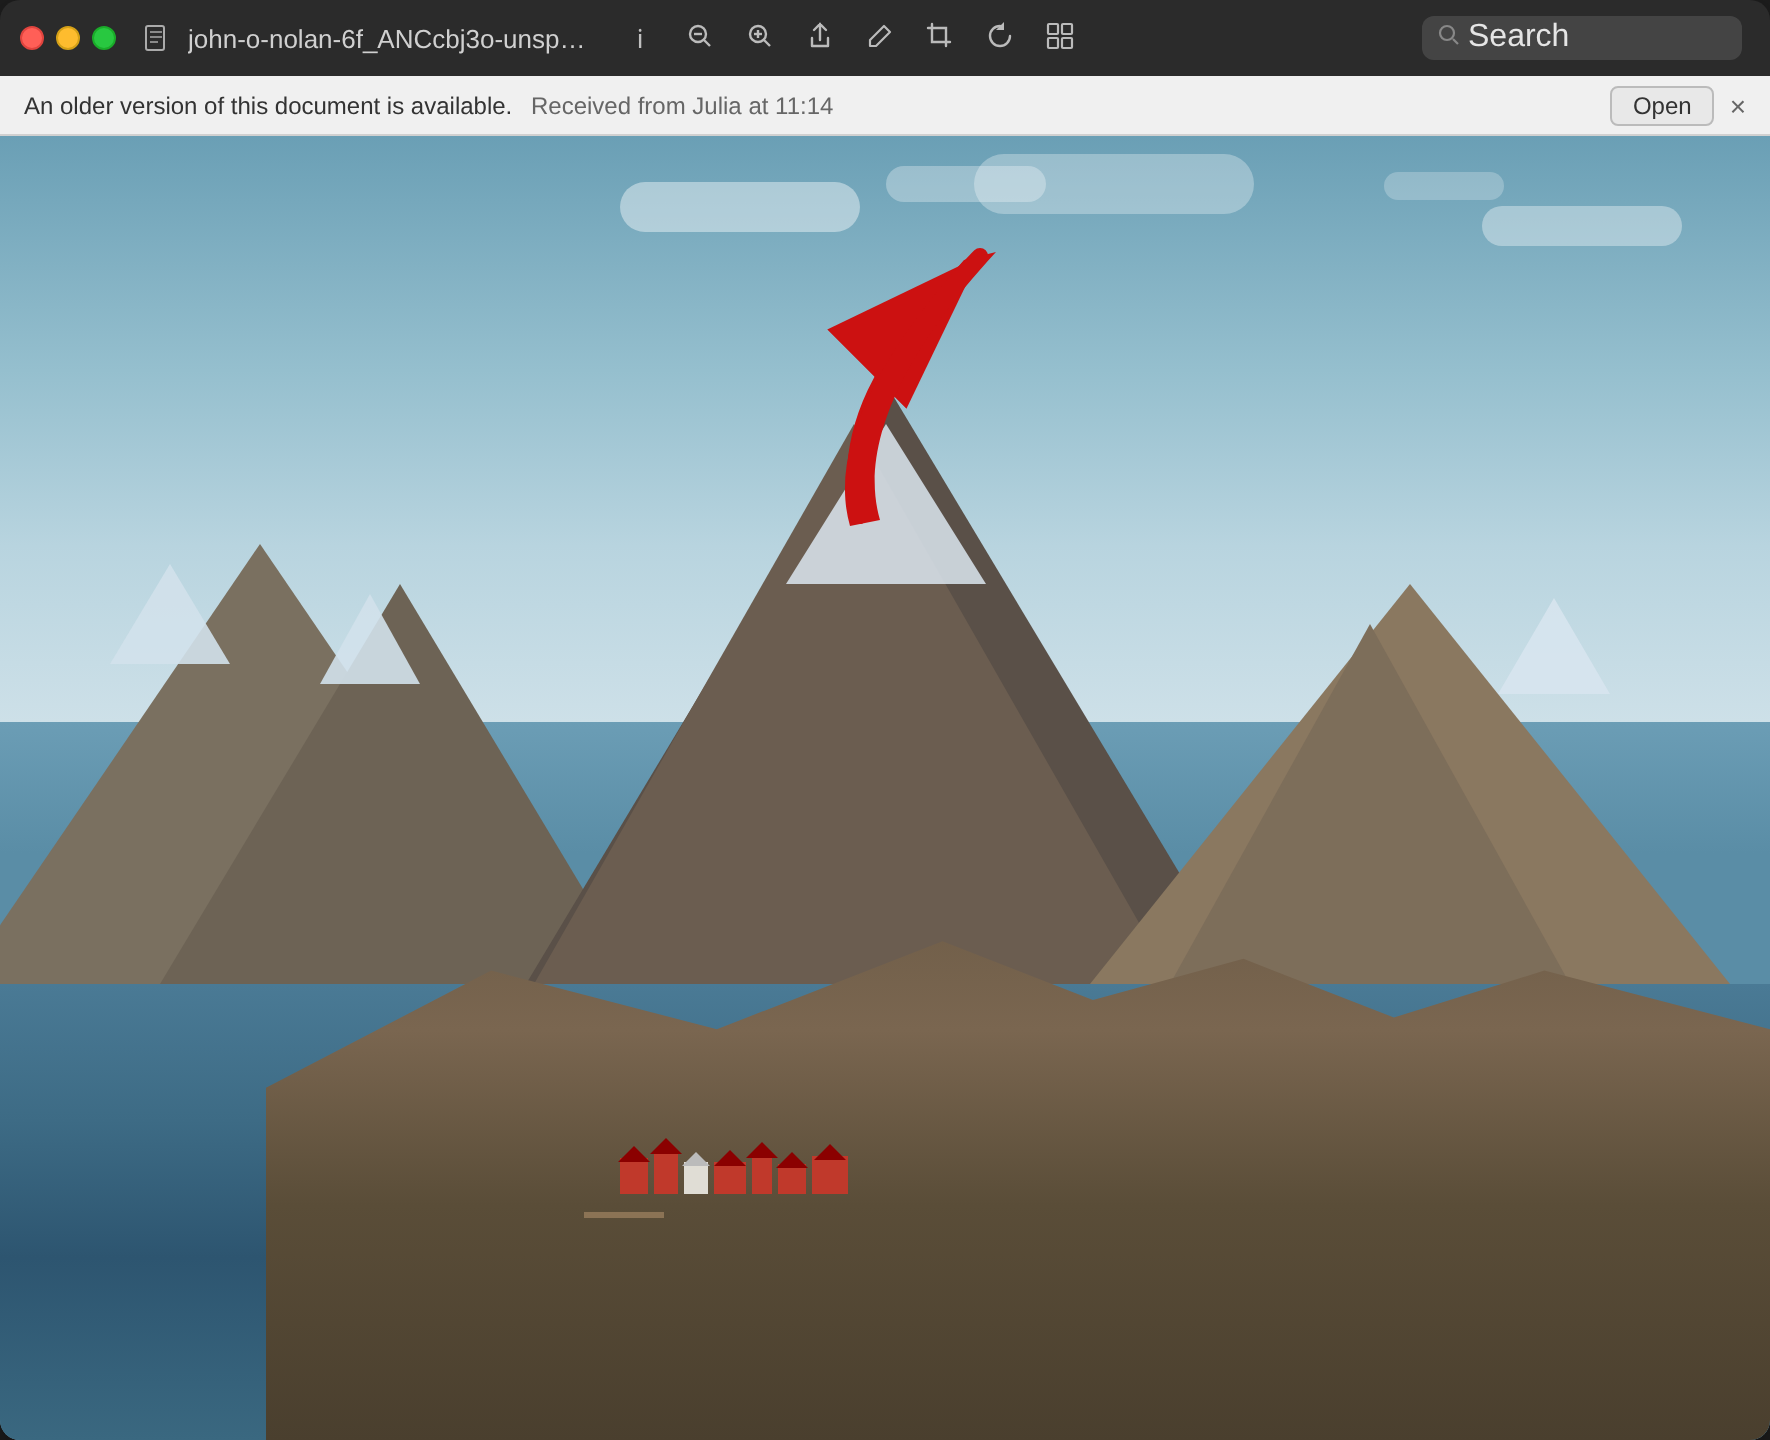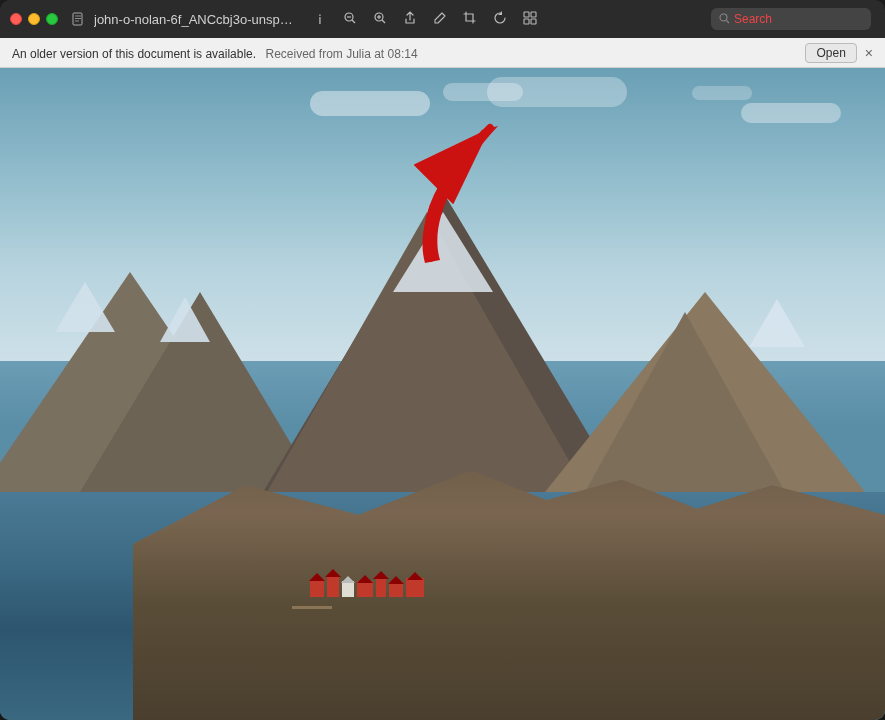--- a/index.html
+++ b/index.html
@@ -105,22 +105,22 @@
       gap: 4px;
       margin-right: 4px;
     }
 
     .search-icon-small {
       color: #888;
       font-size: 11px;
     }
 
     .search-placeholder {
-      color: #ef4444;
-      font-size: 12px;
+      color: #e5e5e5;
+      font-size: 16px;
     }
 
     
     .notification-bar {
       height: 30px;
       background: #f0f0f0;
       display: flex;
       align-items: center;
       padding: 0 12px;
       flex-shrink: 0;
@@ -558,21 +558,21 @@
       </span>
       <span class="search-placeholder">Search</span>
     </div>
   </div>
 
   <div class="notification-bar">
     <div>
       <span class="notification-text">
         <strong>An older version of this document is available.</strong>
       </span>
-      <span class="notification-received">Received from Julia at 08:14</span>
+      <span class="notification-received">Received from Julia at 11:14</span>
     </div>
     <div class="notification-right">
       <button class="open-btn">Open</button>
       <span class="close-btn-notif">×</span>
     </div>
   </div>
 
   <div class="image-container">
 
     <div class="landscape">

